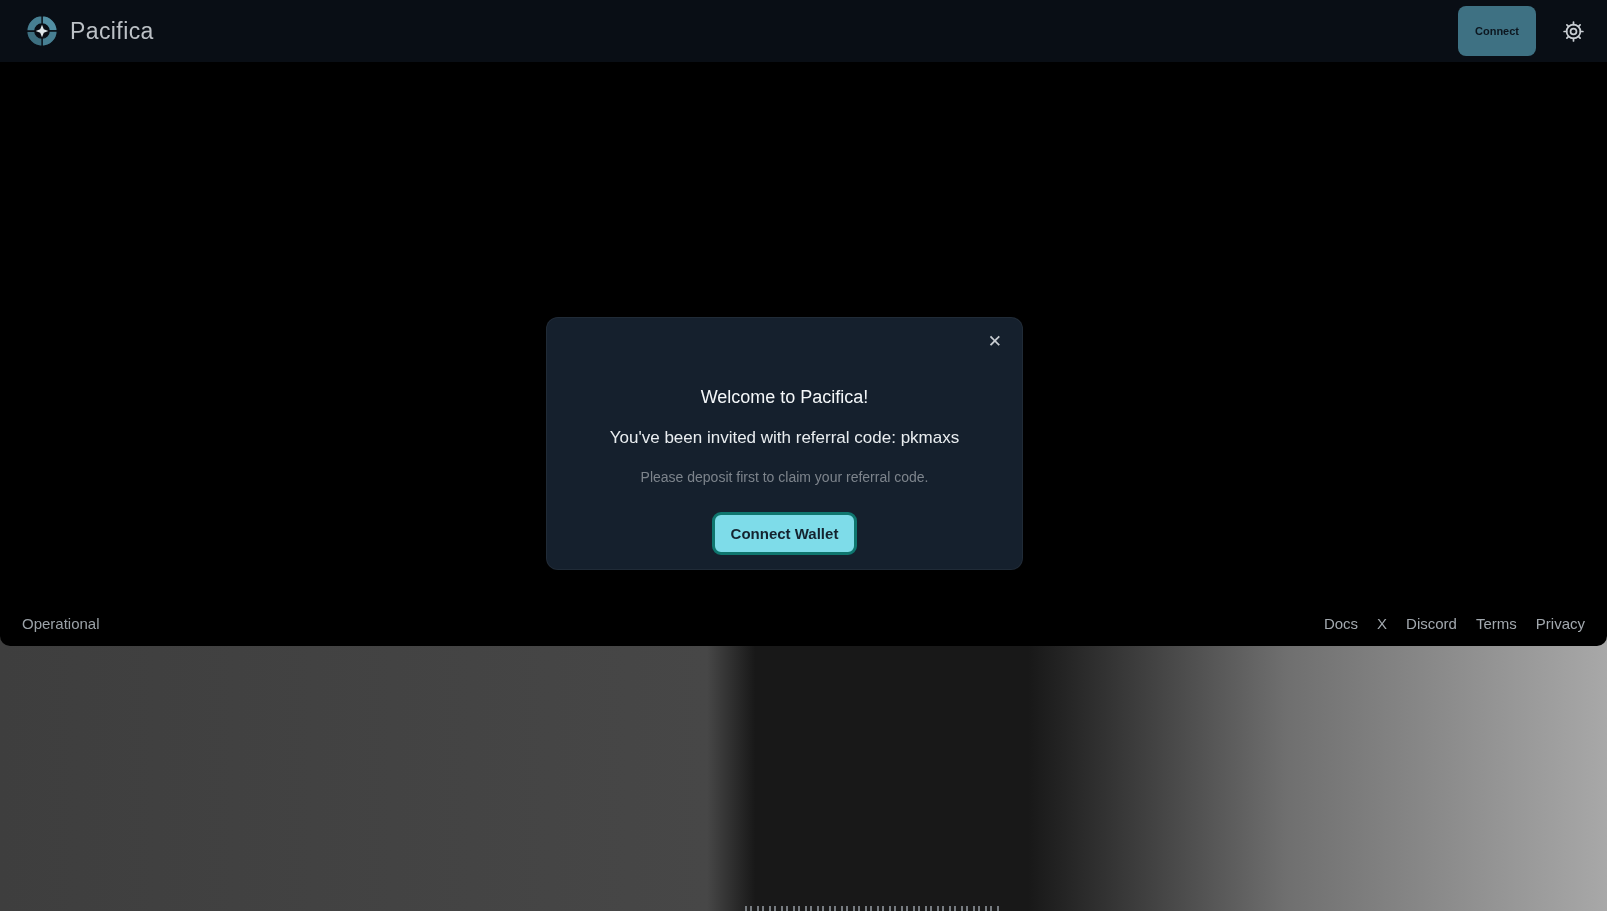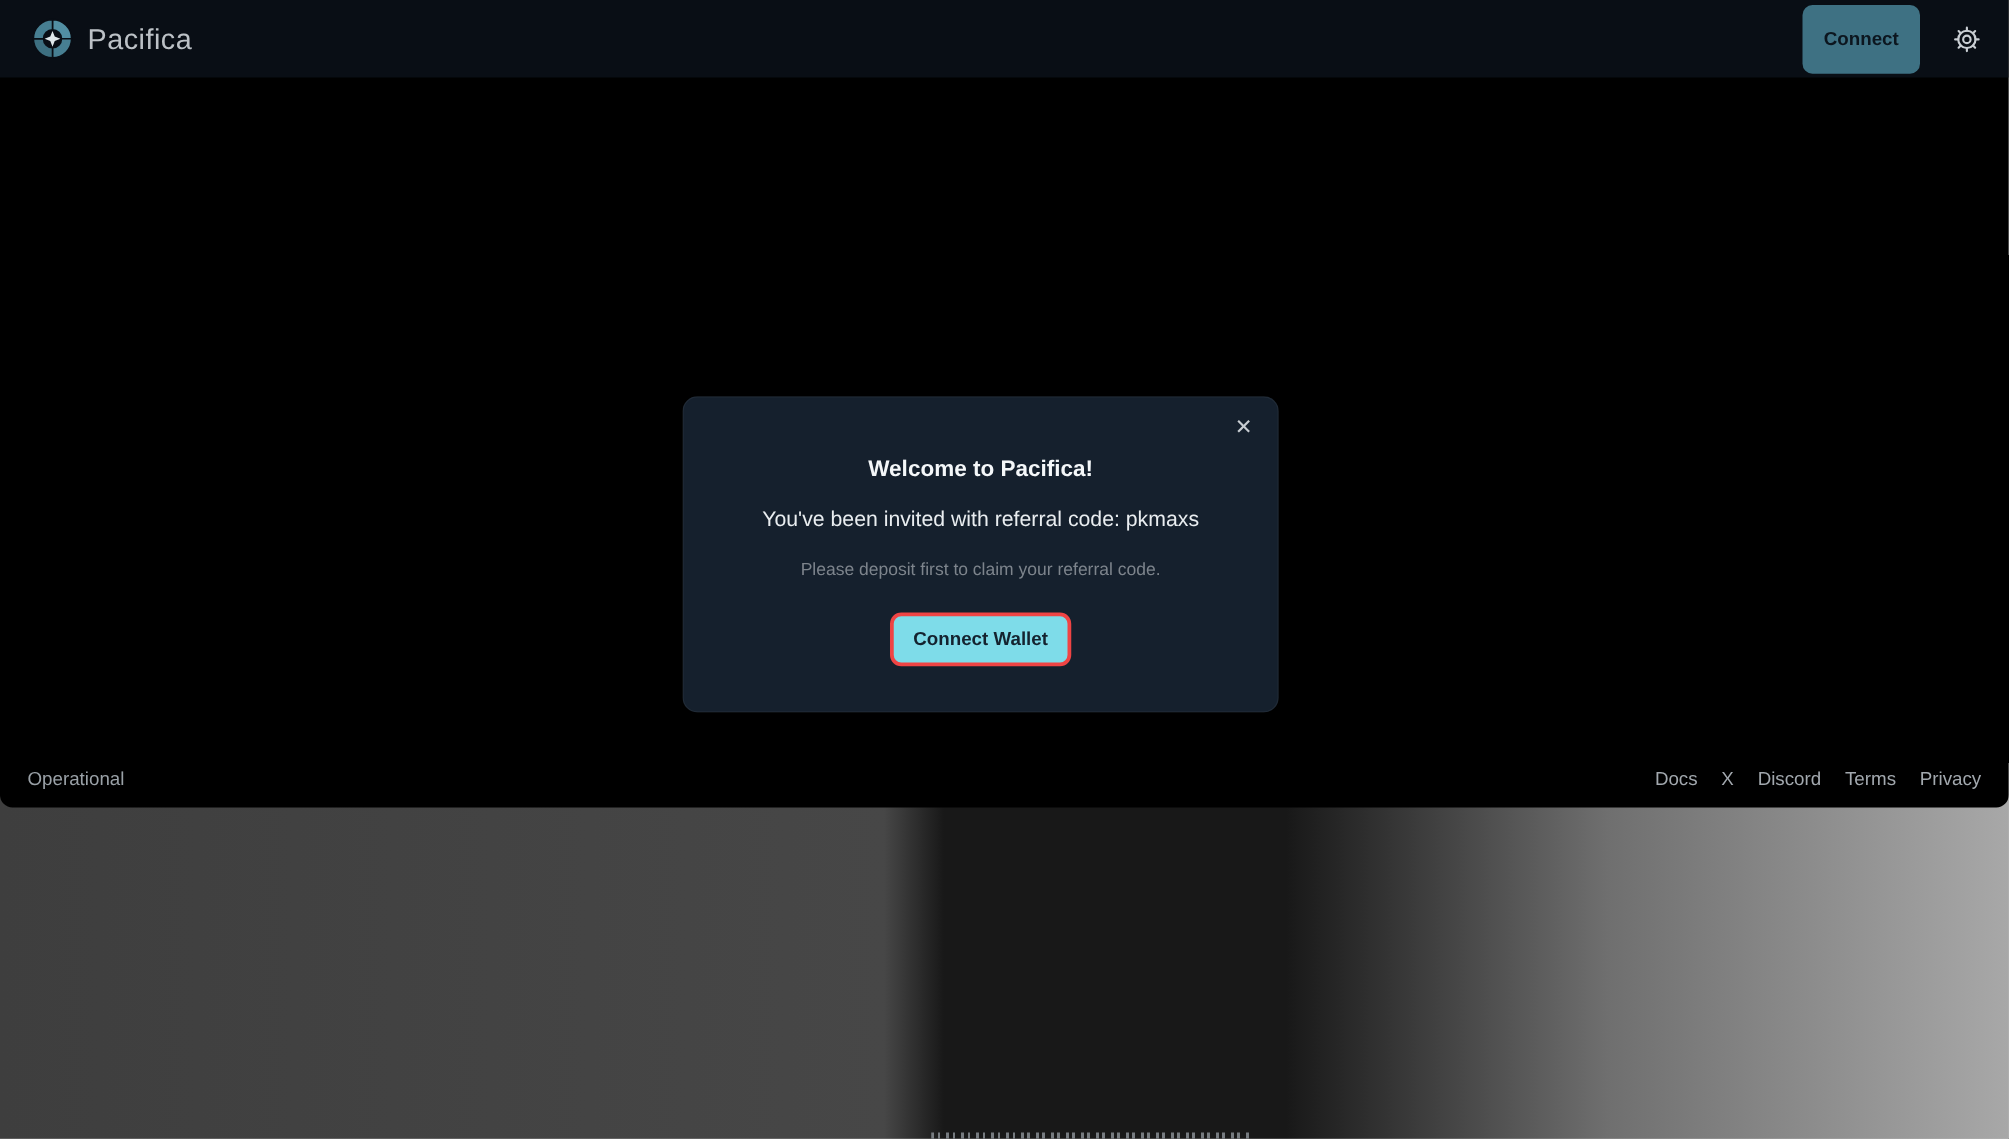--- a/index.html
+++ b/index.html
@@ -24,41 +24,41 @@
   .brand { display:flex; align-items:center; gap:10px; cursor:pointer; }
   .brand-name { color:#bcc1c6; font-size:23px; font-weight:500; letter-spacing:.4px; }
   .nav-links { display:flex; align-items:center; gap:33px; margin-left:37px; }
   .nav-link {
     color:#b0b6bd; font-size:16px; text-decoration:none; cursor:pointer;
     display:flex; align-items:center; gap:6px; white-space:nowrap;
   }
   .nav-right { margin-left:auto; display:flex; align-items:center; gap:26px; }
   .connect-btn {
     background:#3e7183; color:#0c161f; border:none; border-radius:8px;
-    font-family:inherit; font-size:15px; font-weight:700; padding:19px 17px; cursor:pointer;
+    font-family:inherit; font-size:11px; font-weight:700; padding:19px 17px; cursor:pointer;
   }
   .gear-btn { background:none; border:none; cursor:pointer; display:flex; align-items:center; }
 
   
   .modal {
     position:absolute; left:546px; top:317px; width:477px; height:253px;
     background:#15202d; border:1px solid rgba(255,255,255,0.05); border-radius:12px;
     box-shadow:0 10px 40px rgba(0,0,0,.65); text-align:center;
   }
   .modal-close {
     position:absolute; top:15px; right:20px; background:none; border:none;
     color:#c8cdd2; font-size:17px; line-height:1; cursor:pointer; font-family:inherit;
   }
-  .modal-title { margin-top:47px; color:#f4f7f9; font-size:18px; font-weight:700; }
+  .modal-title { margin-top:69px; color:#f4f7f9; font-size:18px; font-weight:400; }
   .modal-invite { margin-top:20px; color:#e9edf0; font-size:17px; }
   .modal-note { margin-top:21px; color:#7d848c; font-size:14px; }
   .cw-row { display:flex; justify-content:center; margin-top:27px; }
   .connect-wallet-btn {
     background:#7edce9; color:#14232f; font-family:inherit; font-size:15px; font-weight:700;
-    padding:10px 16px; border:3px solid #ef4444; border-radius:9px; cursor:pointer;
+    padding:10px 16px; border:3px solid #0f766e; border-radius:9px; cursor:pointer;
     min-width:142px;
   }
 
   
   .footer {
     position:absolute; left:0; right:0; bottom:0; height:46px;
     display:flex; align-items:center; padding:0 22px;
     font-size:15px; color:#9aa1a7;gap:18px;
   }
   .footer-status { color:#9aa1a7; cursor:pointer; }

